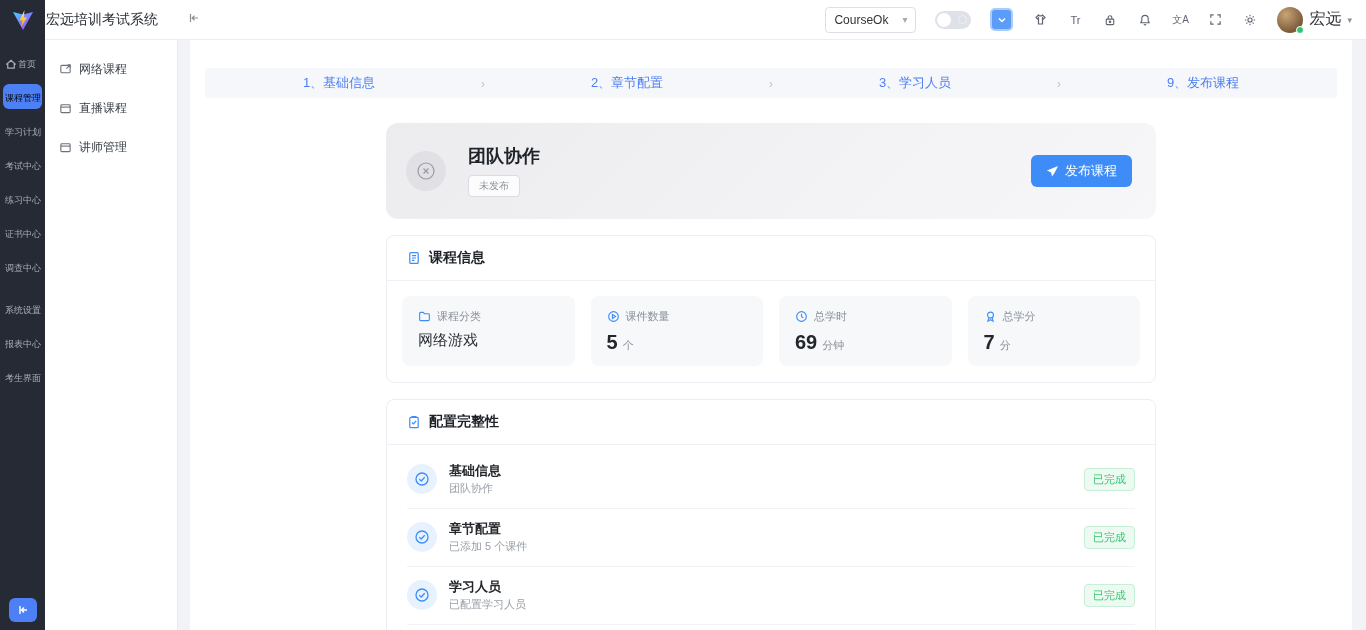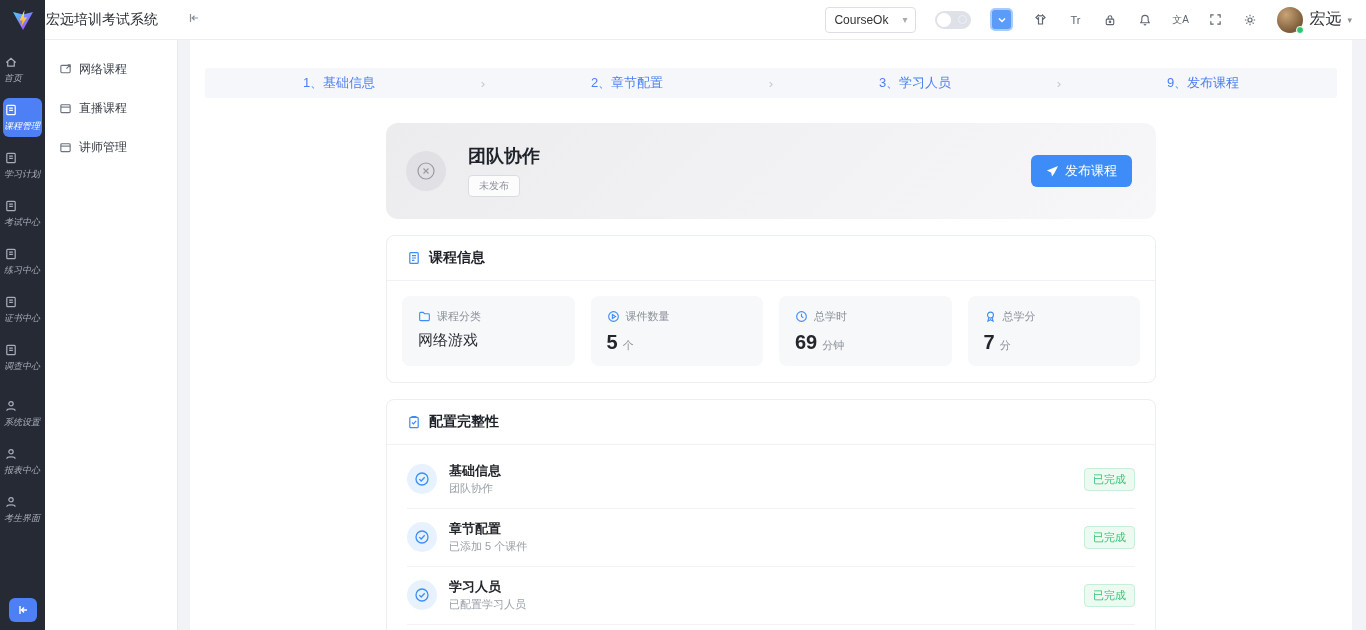--- a/index.html
+++ b/index.html
@@ -4,23 +4,23 @@
 <style>
   * { margin:0; padding:0; box-sizing:border-box; }
   html,body { width:1366px; height:630px; overflow:hidden; }
   body { font-family:"Liberation Sans","DejaVu Sans",sans-serif; background:#f2f3f7; color:#303338; }
   .app { display:flex; height:100%; }
 
   
   .rail { width:45px; background:#262a35; display:flex; flex-direction:column; align-items:center; flex-shrink:0; }
   .rail-logo { height:40px; display:flex; align-items:center; justify-content:center; width:100%; }
   .rail-items { flex:1; width:100%; display:flex; flex-direction:column; align-items:center; padding-top:6px; overflow:hidden; }
-  .rail-item { width:39px; padding:5px 1px 4px; margin:4px 0 5px; border-radius:6px; display:flex; flex-direction:column; align-items:flex-start; cursor:pointer; color:#a7adbb;font-style:italic; }
+  .rail-item { width:39px; padding:5px 1px 4px; margin:4px 0 5px; border-radius:6px; display:flex; flex-direction:row; align-items:flex-end; cursor:pointer; color:#a7adbb; }
   .rail-item svg { stroke:#a7adbb; }
-  .rail-item.active { background:#4e80f5; color:#ffffff; }
+  .rail-item.active { background:#4e80f5; color:#000000; }
   .rail-item.active svg { stroke:#ffffff; }
   .rail-label { font-size:9px; margin-top:3px; white-space:nowrap; letter-spacing:0; }
   .rail-collapse { margin-top:auto; margin-bottom:8px; width:28px; height:24px; background:#4e80f5; border-radius:6px; color:#fff; display:flex; align-items:center; justify-content:center; font-size:12px; cursor:pointer; }
 
   
   .right-col { flex:1; display:flex; flex-direction:column; min-width:0; }
   .topbar { height:40px; background:#fff; border-bottom:1px solid #ebedf0; display:flex; align-items:center; padding:0 14px 0 1px; flex-shrink:0; }
   .app-title { font-size:14px; color:#2a2f36; }
   .collapse-ic { margin-left:30px; color:#8a9099; font-size:12px; cursor:pointer; }
   .topbar-right { margin-left:auto; display:flex; align-items:center; gap:19px; }

